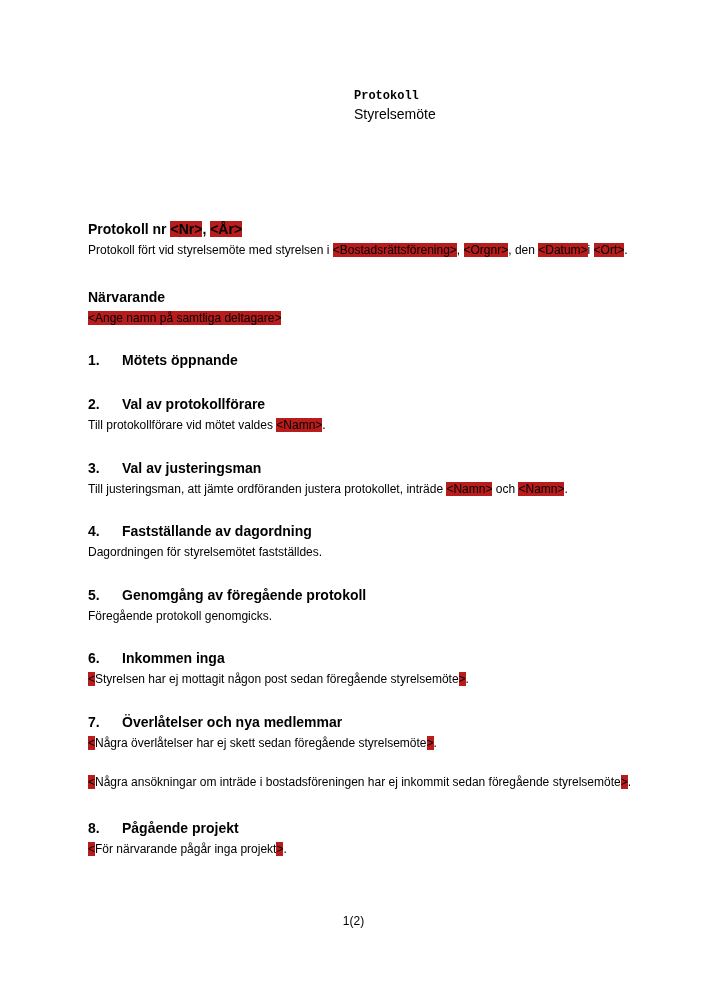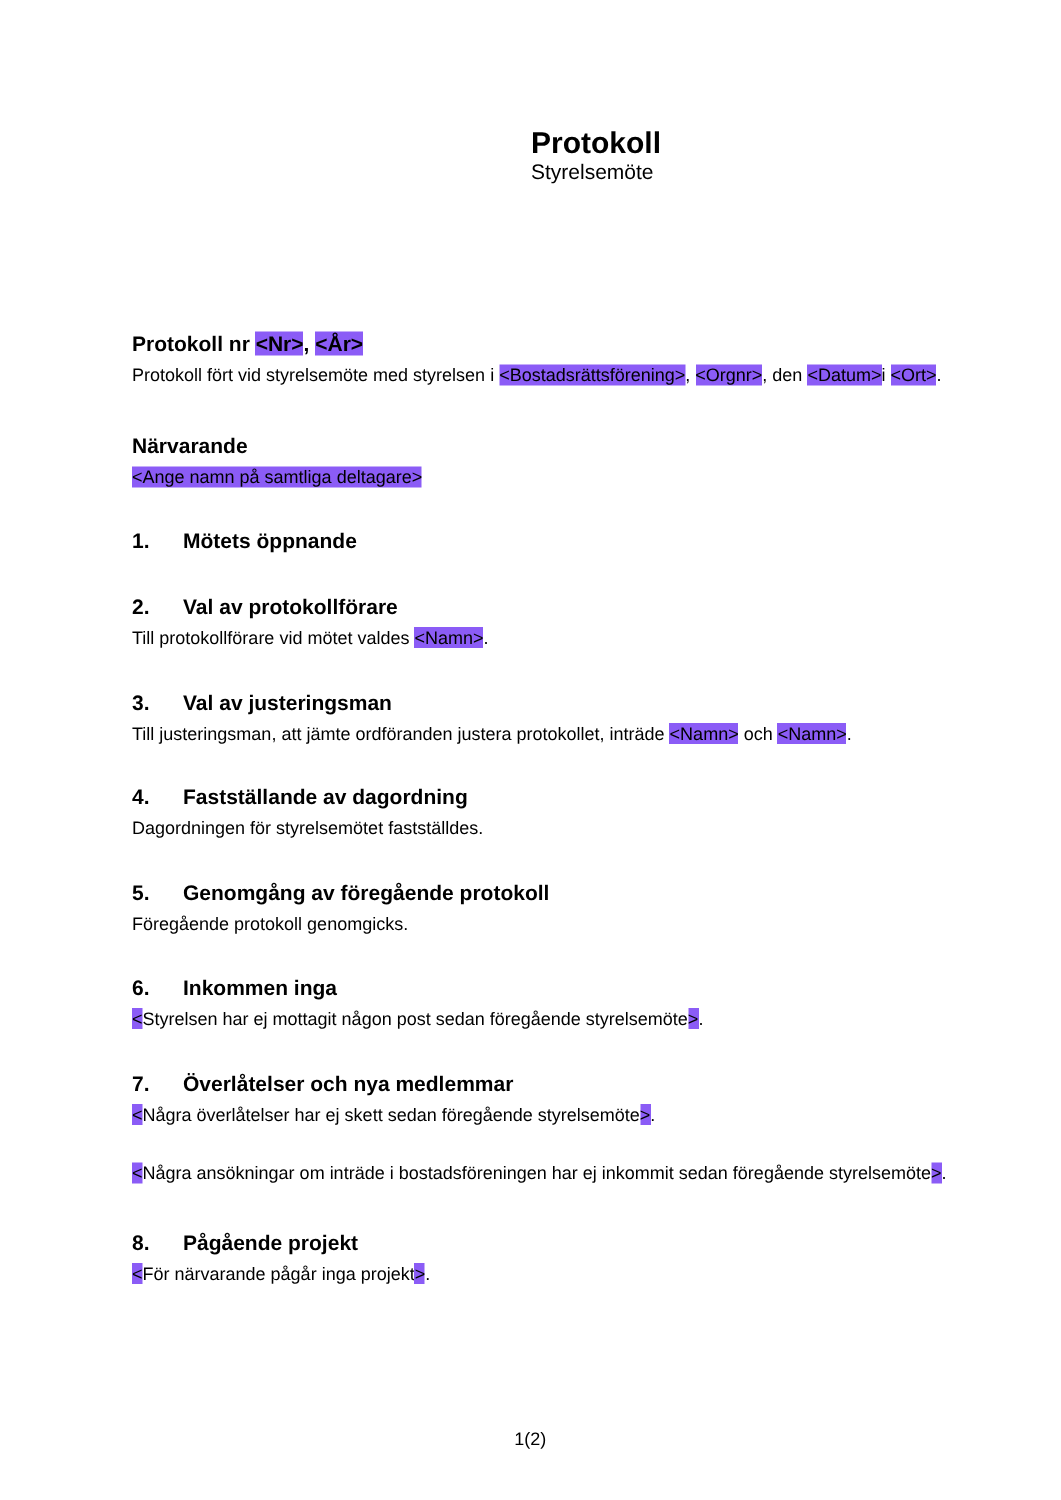--- a/index.html
+++ b/index.html
@@ -20,23 +20,24 @@
     position: absolute;
     top: 0; left: 0; right: 0; bottom: 0;
     padding: 0 75px 0 88px;
   }
   .title-block {
     margin-top: 86px;
     margin-left: 266px; 
     text-align: left;
   }
   .doc-title {
-    font-size: 20px;
+    font-size: 12px;
     font-weight: bold;
     line-height: 20px;
+    font-family: Liberation Mono, monospace;
   }
   .doc-subtitle {
     font-size: 14px;
     font-weight: normal;
     line-height: 17px;
   }
   .h-main {
     margin-top: 97px;
     font-size: 14px;
     font-weight: bold;
@@ -64,26 +65,26 @@
     margin-top: 26px;
     font-size: 14px;
     font-weight: bold;
     line-height: 18px;
   }
   .sec-num {
     display: inline-block;
     width: 34px;
   }
   .hl {
-    background: #8b5cf6;
+    background: #b91c1c;
   }
   .footer {
     position: absolute;
     left: 0;
-    top: 952px;
+    top: 914px;
     width: 100%;
     text-align: center;
     font-size: 12px;
     line-height: 14px;
   }
 </style>
 </head>
 <body>
 
 <div class="page">

